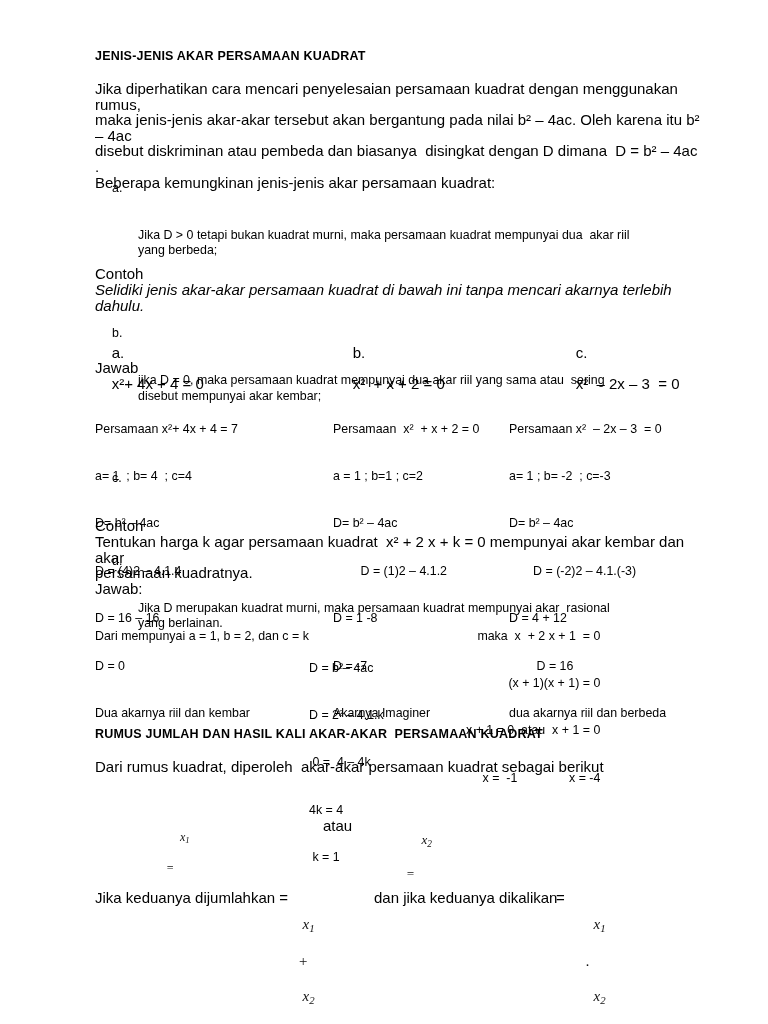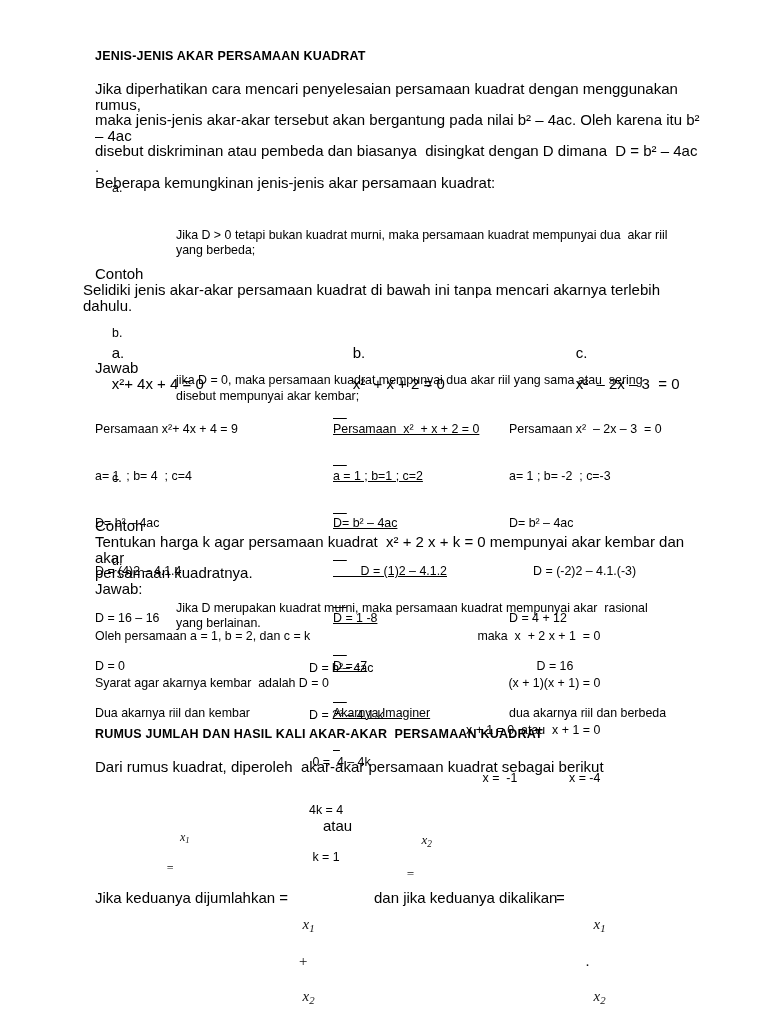--- a/index.html
+++ b/index.html
@@ -53,21 +53,21 @@
     line-height: 15.6px;
     margin-bottom: 0px;
   }
   .alpha-list li .marker {
     position: absolute;
     left: 0;
     top: 0;
     width: 20px;
     text-align: left;
   }
-  .alpha-list li .li-text { display: block; white-space: pre-wrap; margin-left: 38px; }
+  .alpha-list li .li-text { display: block; white-space: pre-wrap; }
 
   .col-block { font-size: 12.4px; line-height: 15.8px; white-space: pre; }
 
   
   .math {
     font-family: "Liberation Serif", "DejaVu Serif", serif;
     font-style: italic;
     color: #111;
   }
   .mfrac {
@@ -108,21 +108,21 @@
     </li>
     <li>
       <span class="marker">d.</span>
       <span class="li-text">Jika D merupakan kuadrat murni, maka persamaan kuadrat mempunyai akar  rasional
 yang berlainan.</span>
     </li>
   </ul>
 
   <div class="abs body-text" style="left:95px; top:266px;">Contoh</div>
 
-  <div class="abs body-text para" style="left:83px; top:282px; width:615px;">Selidiki jenis akar-akar persamaan kuadrat di bawah ini tanpa mencari akarnya terlebih
+  <div class="abs body-text para" style="left:95px; top:282px; width:615px;font-style:italic;">Selidiki jenis akar-akar persamaan kuadrat di bawah ini tanpa mencari akarnya terlebih
 dahulu.</div>
 
   <div class="abs body-text" style="left:95px; top:329px;">
     <span>a.</span>
     <span style="display:inline-block;width:8px;"></span>
     <span>x²+ 4x + 4 = 0</span>
   </div>
   <div class="abs body-text" style="left:336px; top:329px;">
     <span>b.</span>
     <span style="display:inline-block;width:5px;"></span>
@@ -130,30 +130,30 @@
   </div>
   <div class="abs body-text" style="left:559px; top:329px;">
     <span>c.</span>
     <span style="display:inline-block;width:5px;"></span>
     <span>x²  – 2x – 3  = 0</span>
   </div>
 
   <div class="abs body-text" style="left:95px; top:360px;">Jawab</div>
 
   <div class="abs col-block" style="left:95px; top:390px;">
-    <div>Persamaan x²+ 4x + 4 = 9</div>
+    <div>Persamaan x²+ 4x + 4 = 7</div>
     <div>a= 1  ; b= 4  ; c=4</div>
     <div>D= b² – 4ac</div>
     <div>D = (4)2 – 4.1.4</div>
     <div>D = 16 – 16</div>
     <div>D = 0</div>
     <div>Dua akarnya riil dan kembar</div>
   </div>
 
-  <div class="abs col-block" style="left:333px; top:390px;text-decoration:underline;">
+  <div class="abs col-block" style="left:333px; top:390px;">
     <div>Persamaan  x²  + x + 2 = 0</div>
     <div>a = 1 ; b=1 ; c=2</div>
     <div>D= b² – 4ac</div>
     <div>        D = (1)2 – 4.1.2</div>
     <div>D = 1 -8</div>
     <div>D = -7</div>
     <div>Akarnya Imaginer</div>
   </div>
 
   <div class="abs col-block" style="left:509px; top:390px;">
@@ -167,22 +167,21 @@
   </div>
 
   <div class="abs body-text" style="left:95px; top:518px;">Contoh</div>
 
   <div class="abs body-text para" style="left:95px; top:534px; width:615px;">Tentukan harga k agar persamaan kuadrat  x² + 2 x + k = 0 mempunyai akar kembar dan akar
 persamaan kuadratnya.</div>
 
   <div class="abs body-text" style="left:95px; top:581px;">Jawab:</div>
 
   <div class="abs col-block" style="left:95px; top:597px;">
-    <div>Oleh persamaan a = 1, b = 2, dan c = k</div>
-    <div>Syarat agar akarnya kembar  adalah D = 0</div>
+    <div>Dari mempunyai a = 1, b = 2, dan c = k</div>
   </div>
 
   <div class="abs col-block" style="left:309px; top:629px;">
     <div>D = b²– 4ac</div>
     <div>D = 2² – 4.1.k</div>
     <div> 0 =  4 – 4k</div>
     <div>4k = 4</div>
     <div> k = 1</div>
   </div>
 

